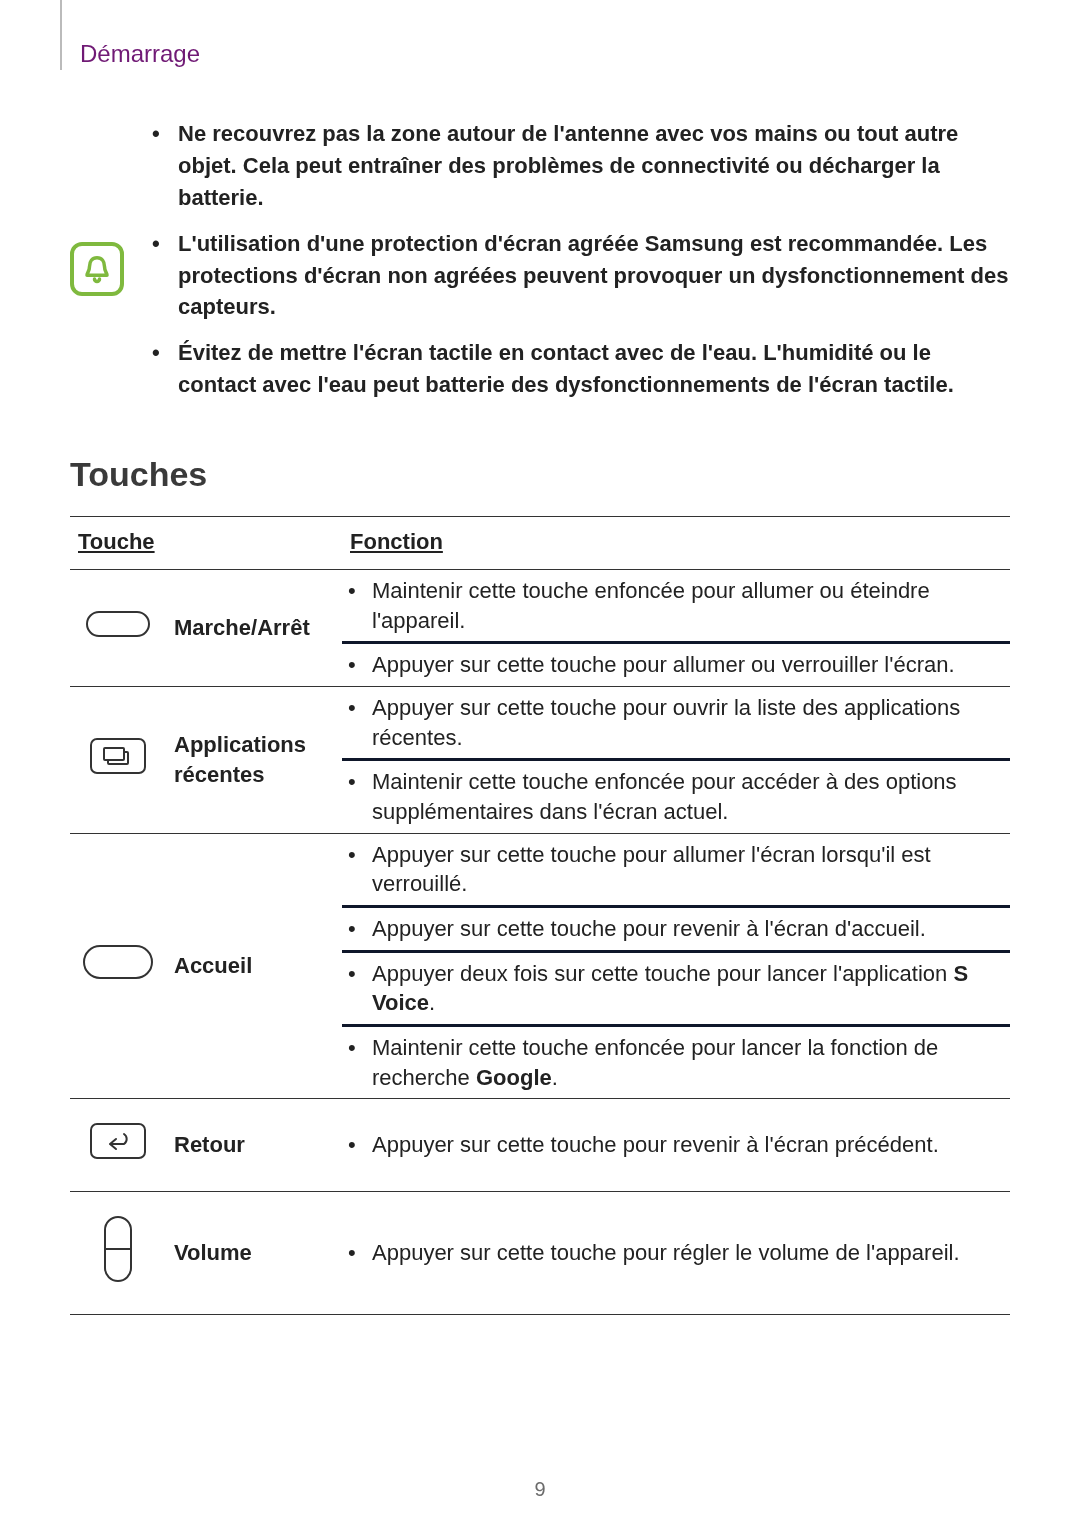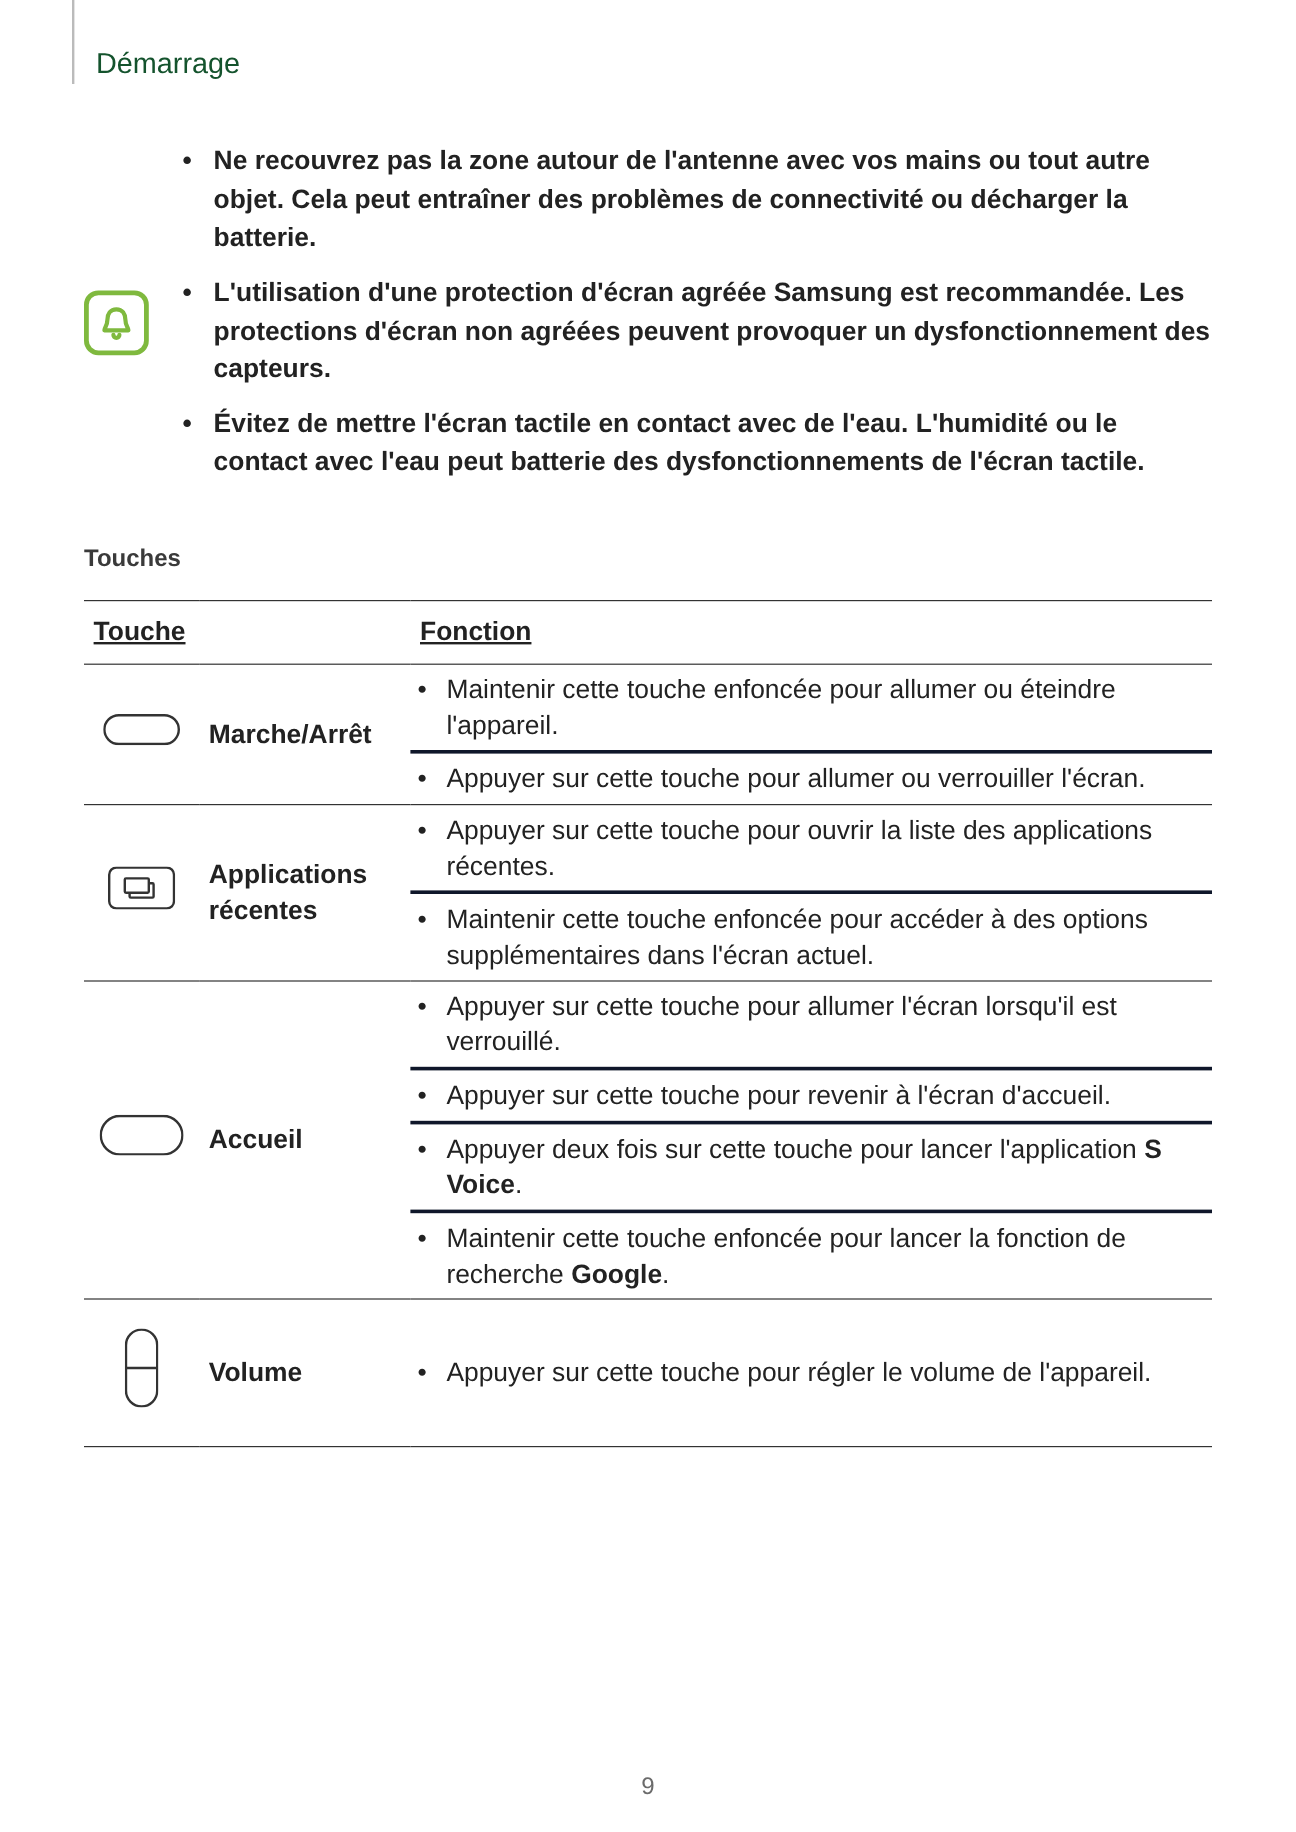--- a/index.html
+++ b/index.html
@@ -19,21 +19,21 @@
   }
   .header-rule {
     position: absolute;
     left: 60px;
     top: 0;
     height: 70px;
     border-left: 2px solid #bbb;
   }
   .header-title {
     font-size: 24px;
-    color: #14532d;
+    color: #701a75;
     margin: 10px 0 50px 10px;
   }
 
   
   .note-block {
     display: flex;
     align-items: center;
     margin-bottom: 40px;
     font-weight: bold;
   }
@@ -63,21 +63,21 @@
     margin-bottom: 14px;
   }
   .note-list > li::before {
     content: "•";
     position: absolute;
     left: 0;
     color: #222;
   }
 
   .section-heading {
-    font-size: 20px;
+    font-size: 34px;
     font-weight: 700;
     color: #3a3a3a;
     margin: 0 0 22px 0;
   }
 
   
   table.buttons {
     width: 100%;
     border-collapse: collapse;
     font-size: 22px;
@@ -213,20 +213,36 @@
             <li>
               <span>Appuyer deux fois sur cette touche pour lancer l'application </span><b>S Voice</b><span>.</span>
             </li>
             <li>
               <span>Maintenir cette touche enfoncée pour lancer la fonction de recherche </span><b>Google</b><span>.</span>
             </li>
           </ul>
         </td>
       </tr>
 
+      <tr>
+        <td class="icon-cell">
+          <span class="btn-ico">
+            <svg width="56" height="36" viewBox="0 0 56 36">
+              <rect x="1" y="1" width="54" height="34" rx="6" fill="none" stroke="#333" stroke-width="2"></rect>
+              <path d="M20 18 L26 13 M20 18 L26 23 M20 18 H34 a6 6 0 0 0 0 -10" fill="none" stroke="#333" stroke-width="2" stroke-linecap="round" transform="translate(0,3)"></path>
+            </svg>
+          </span>
+        </td>
+        <td class="label-cell">Retour</td>
+        <td style="padding:0;">
+          <ul class="func">
+            <li class="nb">Appuyer sur cette touche pour revenir à l'écran précédent.</li>
+          </ul>
+        </td>
+      </tr>
 
       <tr>
         <td class="icon-cell">
           <span class="btn-ico">
             <svg width="28" height="66" viewBox="0 0 28 66">
               <rect x="1" y="1" width="26" height="64" rx="13" fill="none" stroke="#333" stroke-width="2"></rect>
               <line x1="1" y1="33" x2="27" y2="33" stroke="#333" stroke-width="2"></line>
             </svg>
           </span>
         </td>

